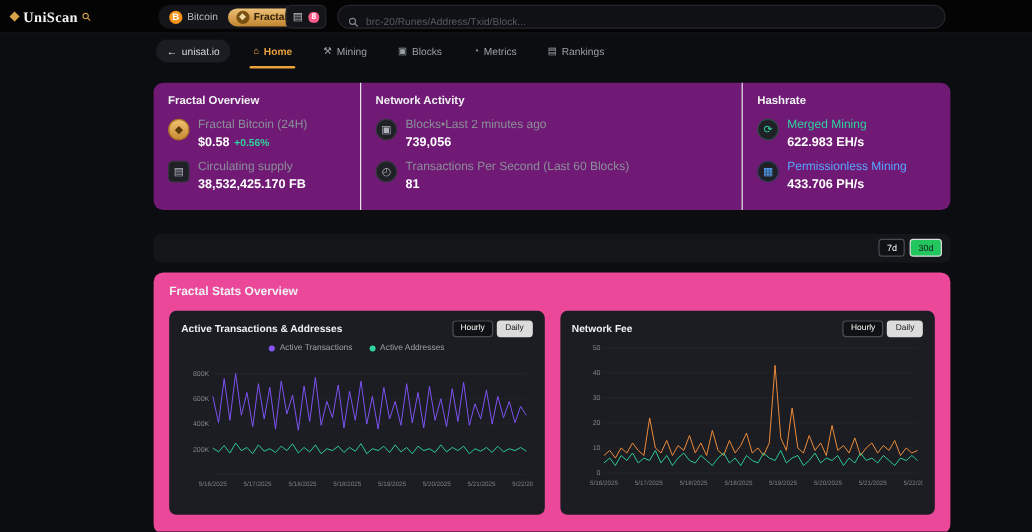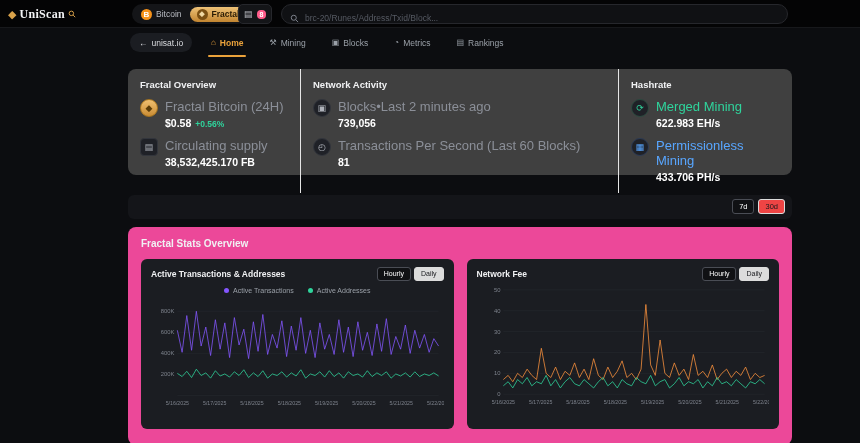--- a/index.html
+++ b/index.html
@@ -31,42 +31,42 @@
   .tabs{position:absolute;left:202px;top:0;height:29px;display:flex;gap:8px}
   .tab{display:flex;align-items:center;gap:4px;padding:0 9px;font-size:8.5px;color:#9aa0a8;cursor:pointer;position:relative}
   .tab .tab-icon{font-size:8px}
   .tab.active{color:#eba23b;font-weight:bold}
   .tab.active::after{content:"";position:absolute;left:6px;right:6px;bottom:0;height:2px;background:#eba23b;border-radius:1px}
 
   
   .main{margin-left:128px;width:664px}
 
   
-  .overview{margin-top:12px;background:#404040;border-radius:8px;display:grid;grid-template-columns:172px 318px 1fr;height:106px}
+  .overview{margin-top:12px;background:#701a75;border-radius:8px;display:grid;grid-template-columns:172px 318px 1fr;height:106px}
   .ov-col{padding:10px 12px}
   .ov-col + .ov-col{border-left:1px solid #e5e5e5}
   .ov-title{font-size:9.5px;font-weight:bold;color:#f0f1f3}
   .ov-row{display:flex;align-items:flex-start;gap:7px;margin-top:9px}
   .ov-icon{width:18px;height:18px;border-radius:50%;background:#1f2127;border:1px solid #32353c;display:flex;align-items:center;justify-content:center;font-size:9px;color:#aeb2ba;flex:0 0 auto;line-height:1}
   .ov-icon.square{border-radius:4px}
   .ov-icon.gold{background:linear-gradient(180deg,#f0c070,#c98c34);border-color:#a9761f;color:#5a3c08}
   .ov-icon.green{color:#2fd49c;border-color:#2b4a3f}
   .ov-icon.blue{color:#58a6ff;border-color:#2b3a55}
-  .ov-label{font-size:13px;color:#8b8f98}
+  .ov-label{font-size:10px;color:#8b8f98}
   .ov-label.green{color:#2fd49c}
   .ov-label.blue{color:#58a6ff}
   .ov-value{font-size:10.5px;font-weight:bold;color:#fff;margin-top:3px}
   .change{color:#2fd49c;font-size:8.5px;font-weight:bold;margin-left:4px}
 
   
   .rangebar{margin-top:20px;height:24px;background:#141519;border-radius:6px;position:relative}
   .range-group{position:absolute;right:7px;top:4px;display:flex;gap:4px}
   .pill-btn{font-size:7.5px;padding:2px 6px;border-radius:3px;cursor:pointer;line-height:1.2}
   .pill-btn.selected{background:#101114;border:1px solid #4a4d55;color:#fff}
-  .pill-btn.unselected{background:#ef4444;border:1px solid #dcdcdc;color:#17181c}
+  .pill-btn.unselected{background:#22c55e;border:1px solid #dcdcdc;color:#17181c}
 
   
   .stats{margin-top:8px;background:#ec4899;border-radius:8px;padding:11px 13px;height:218px}
   .stats-title{font-size:10px;font-weight:bold;color:#f0f1f3}
   .charts{display:flex;gap:13px;margin-top:10px}
   .chart-card{flex:1;background:#1b1d22;border-radius:6px;padding:8px 10px;height:170px;display:flex;flex-direction:column}
   .chart-head{display:flex;justify-content:space-between;align-items:center}
   .chart-title{font-size:8.5px;font-weight:bold;color:#f0f1f3}
   .toggle-group{display:flex;gap:3px}
   .toggle-btn{font-size:7px;padding:2px 6px;border-radius:3px;cursor:pointer;line-height:1.2}

